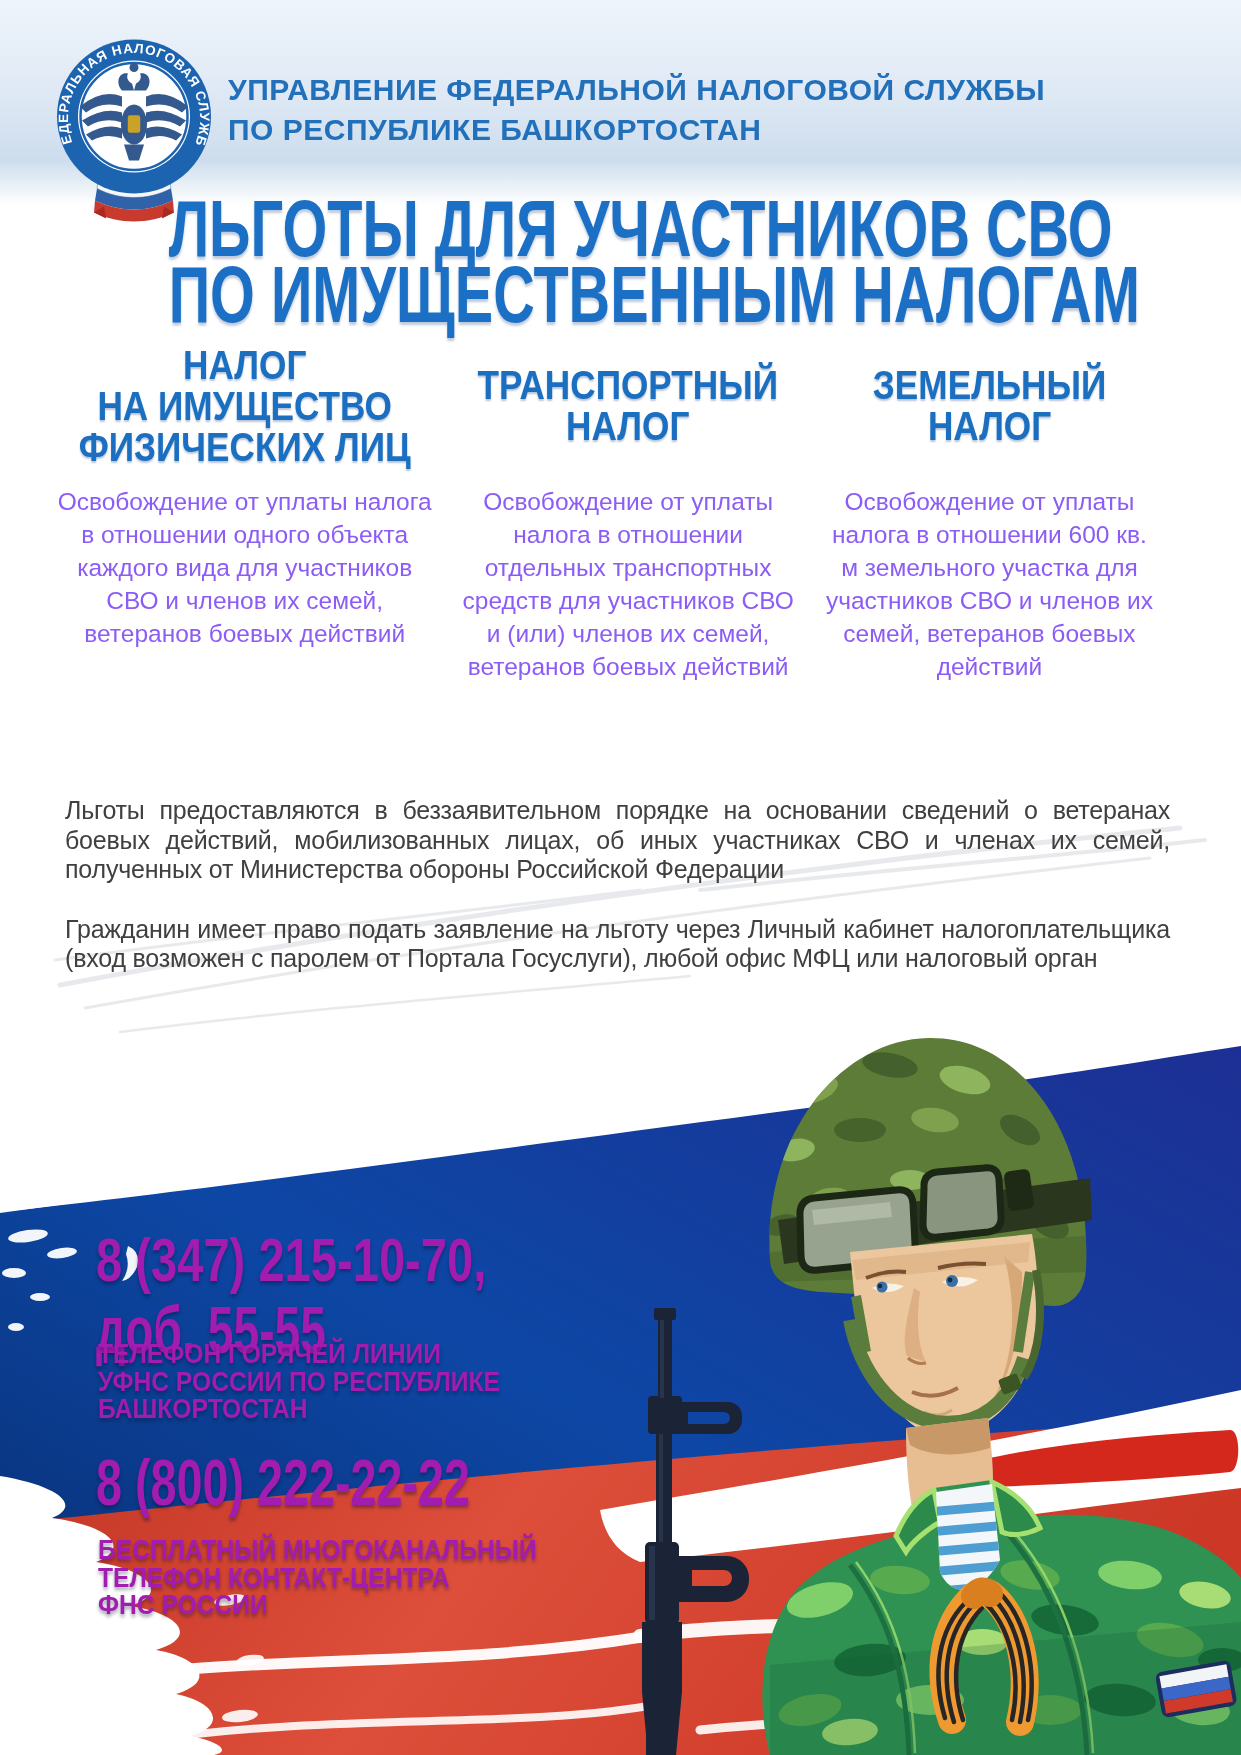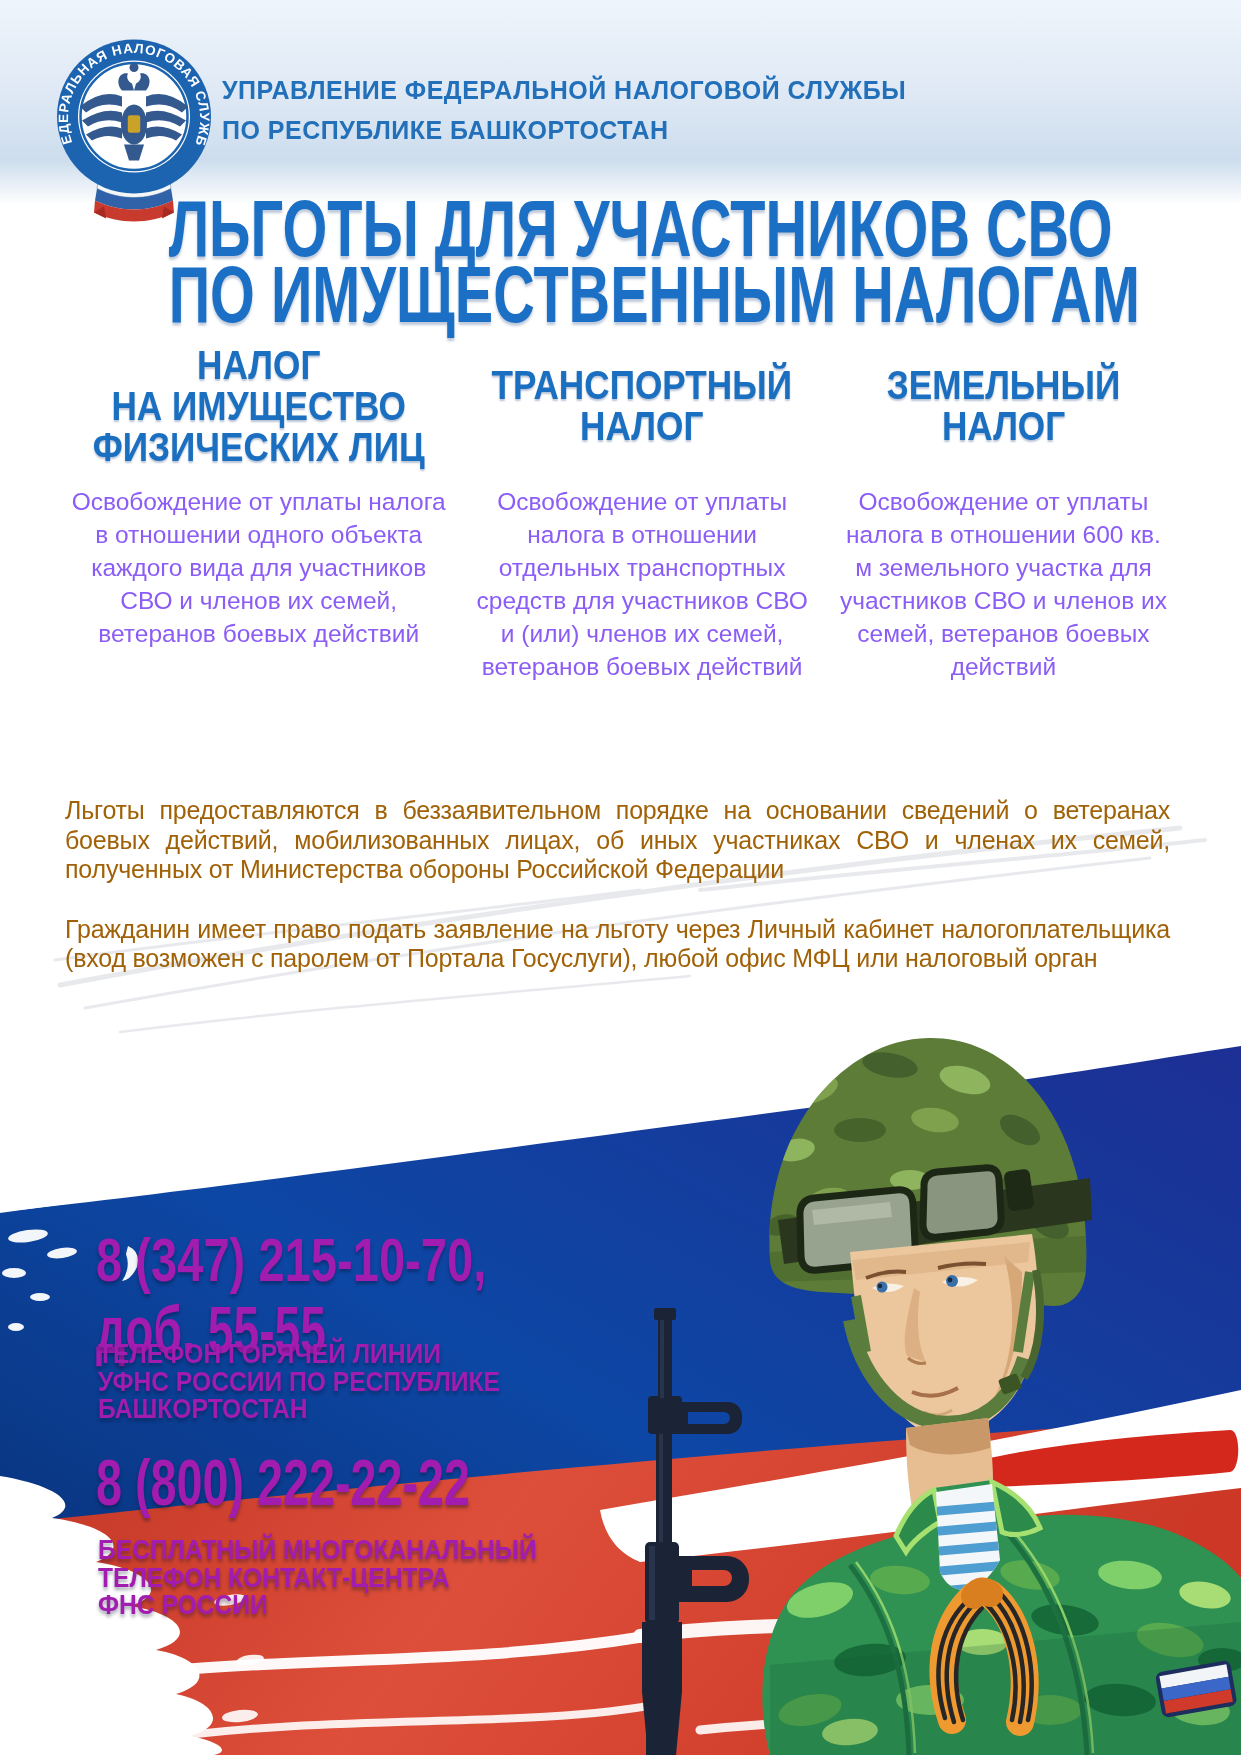--- a/index.html
+++ b/index.html
@@ -8,47 +8,47 @@
     background:#ffffff;overflow:hidden;
     font-family:"Liberation Sans", sans-serif;
   }
   
   .header-band{
     position:absolute;left:0;top:0;width:1241px;height:205px;
     background:linear-gradient(180deg,#eef4fb 0%,#dfe9f5 45%,#cddded 78%,#ffffff 100%);
   }
   .logo{position:absolute;left:52px;top:34px;width:165px;height:205px;}
   .org-name{
-    position:absolute;left:222px;top:70px;width:980px;
-    color:#2270ba;font-weight:bold;font-size:25px;line-height:40px;letter-spacing:.5px;
+    position:absolute;left:228px;top:70px;width:980px;
+    color:#2270ba;font-weight:bold;font-size:30px;line-height:40px;letter-spacing:.5px;
   }
   
   .poster-title{position:absolute;left:0;top:196px;width:1205px;text-align:center;z-index:3;}
   .poster-title .tline{
     display:block;color:#1b70c5;font-weight:bold;font-size:80px;line-height:66px;
     transform:scaleX(.72);transform-origin:center;white-space:nowrap;
     text-shadow:0 3px 3px rgba(25,60,120,.28);
   }
   
-  .benefits{position:absolute;left:58px;top:345px;width:1124px;display:flex;z-index:3;}
+  .benefits{position:absolute;left:44px;top:345px;width:1124px;display:flex;z-index:3;}
   .benefit{flex:1;text-align:center;padding:0 12px;}
   .benefit-heading{height:128px;}
   .benefit.shift .benefit-heading{padding-top:20px;height:108px;}
   .benefit-heading .hline{
     display:block;color:#1b6fc0;font-weight:bold;font-size:40px;line-height:41px;
     transform:scaleX(.88);transform-origin:center;white-space:nowrap;
     text-shadow:0 2px 2px rgba(25,60,120,.3);
   }
   .benefit-body{
     margin-top:12px;color:#8b5cf6;font-size:24.5px;line-height:33px;font-weight:500;
   }
   
   .notes{position:absolute;left:65px;top:796px;width:1105px;z-index:3;}
   .note{
-    color:#a16207;font-size:25px;line-height:29.5px;letter-spacing:-.2px;
+    color:#404040;font-size:25px;line-height:29.5px;letter-spacing:-.2px;
     text-align:justify;margin:0 0 30px 0;
   }
   .gray-strokes{position:absolute;left:0;top:770px;width:1241px;height:280px;z-index:1;}
   
   .bands{position:absolute;left:0;top:1040px;width:1241px;height:715px;z-index:2;}
   .rifle{position:absolute;left:630px;top:1300px;width:170px;height:455px;z-index:4;}
   .soldier{position:absolute;left:700px;top:1020px;width:541px;height:735px;z-index:5;}
   
   .wtxt{position:absolute;color:#a21caf;font-weight:bold;z-index:6;white-space:nowrap;
         text-shadow:0 3px 4px rgba(5,15,45,.38);}

